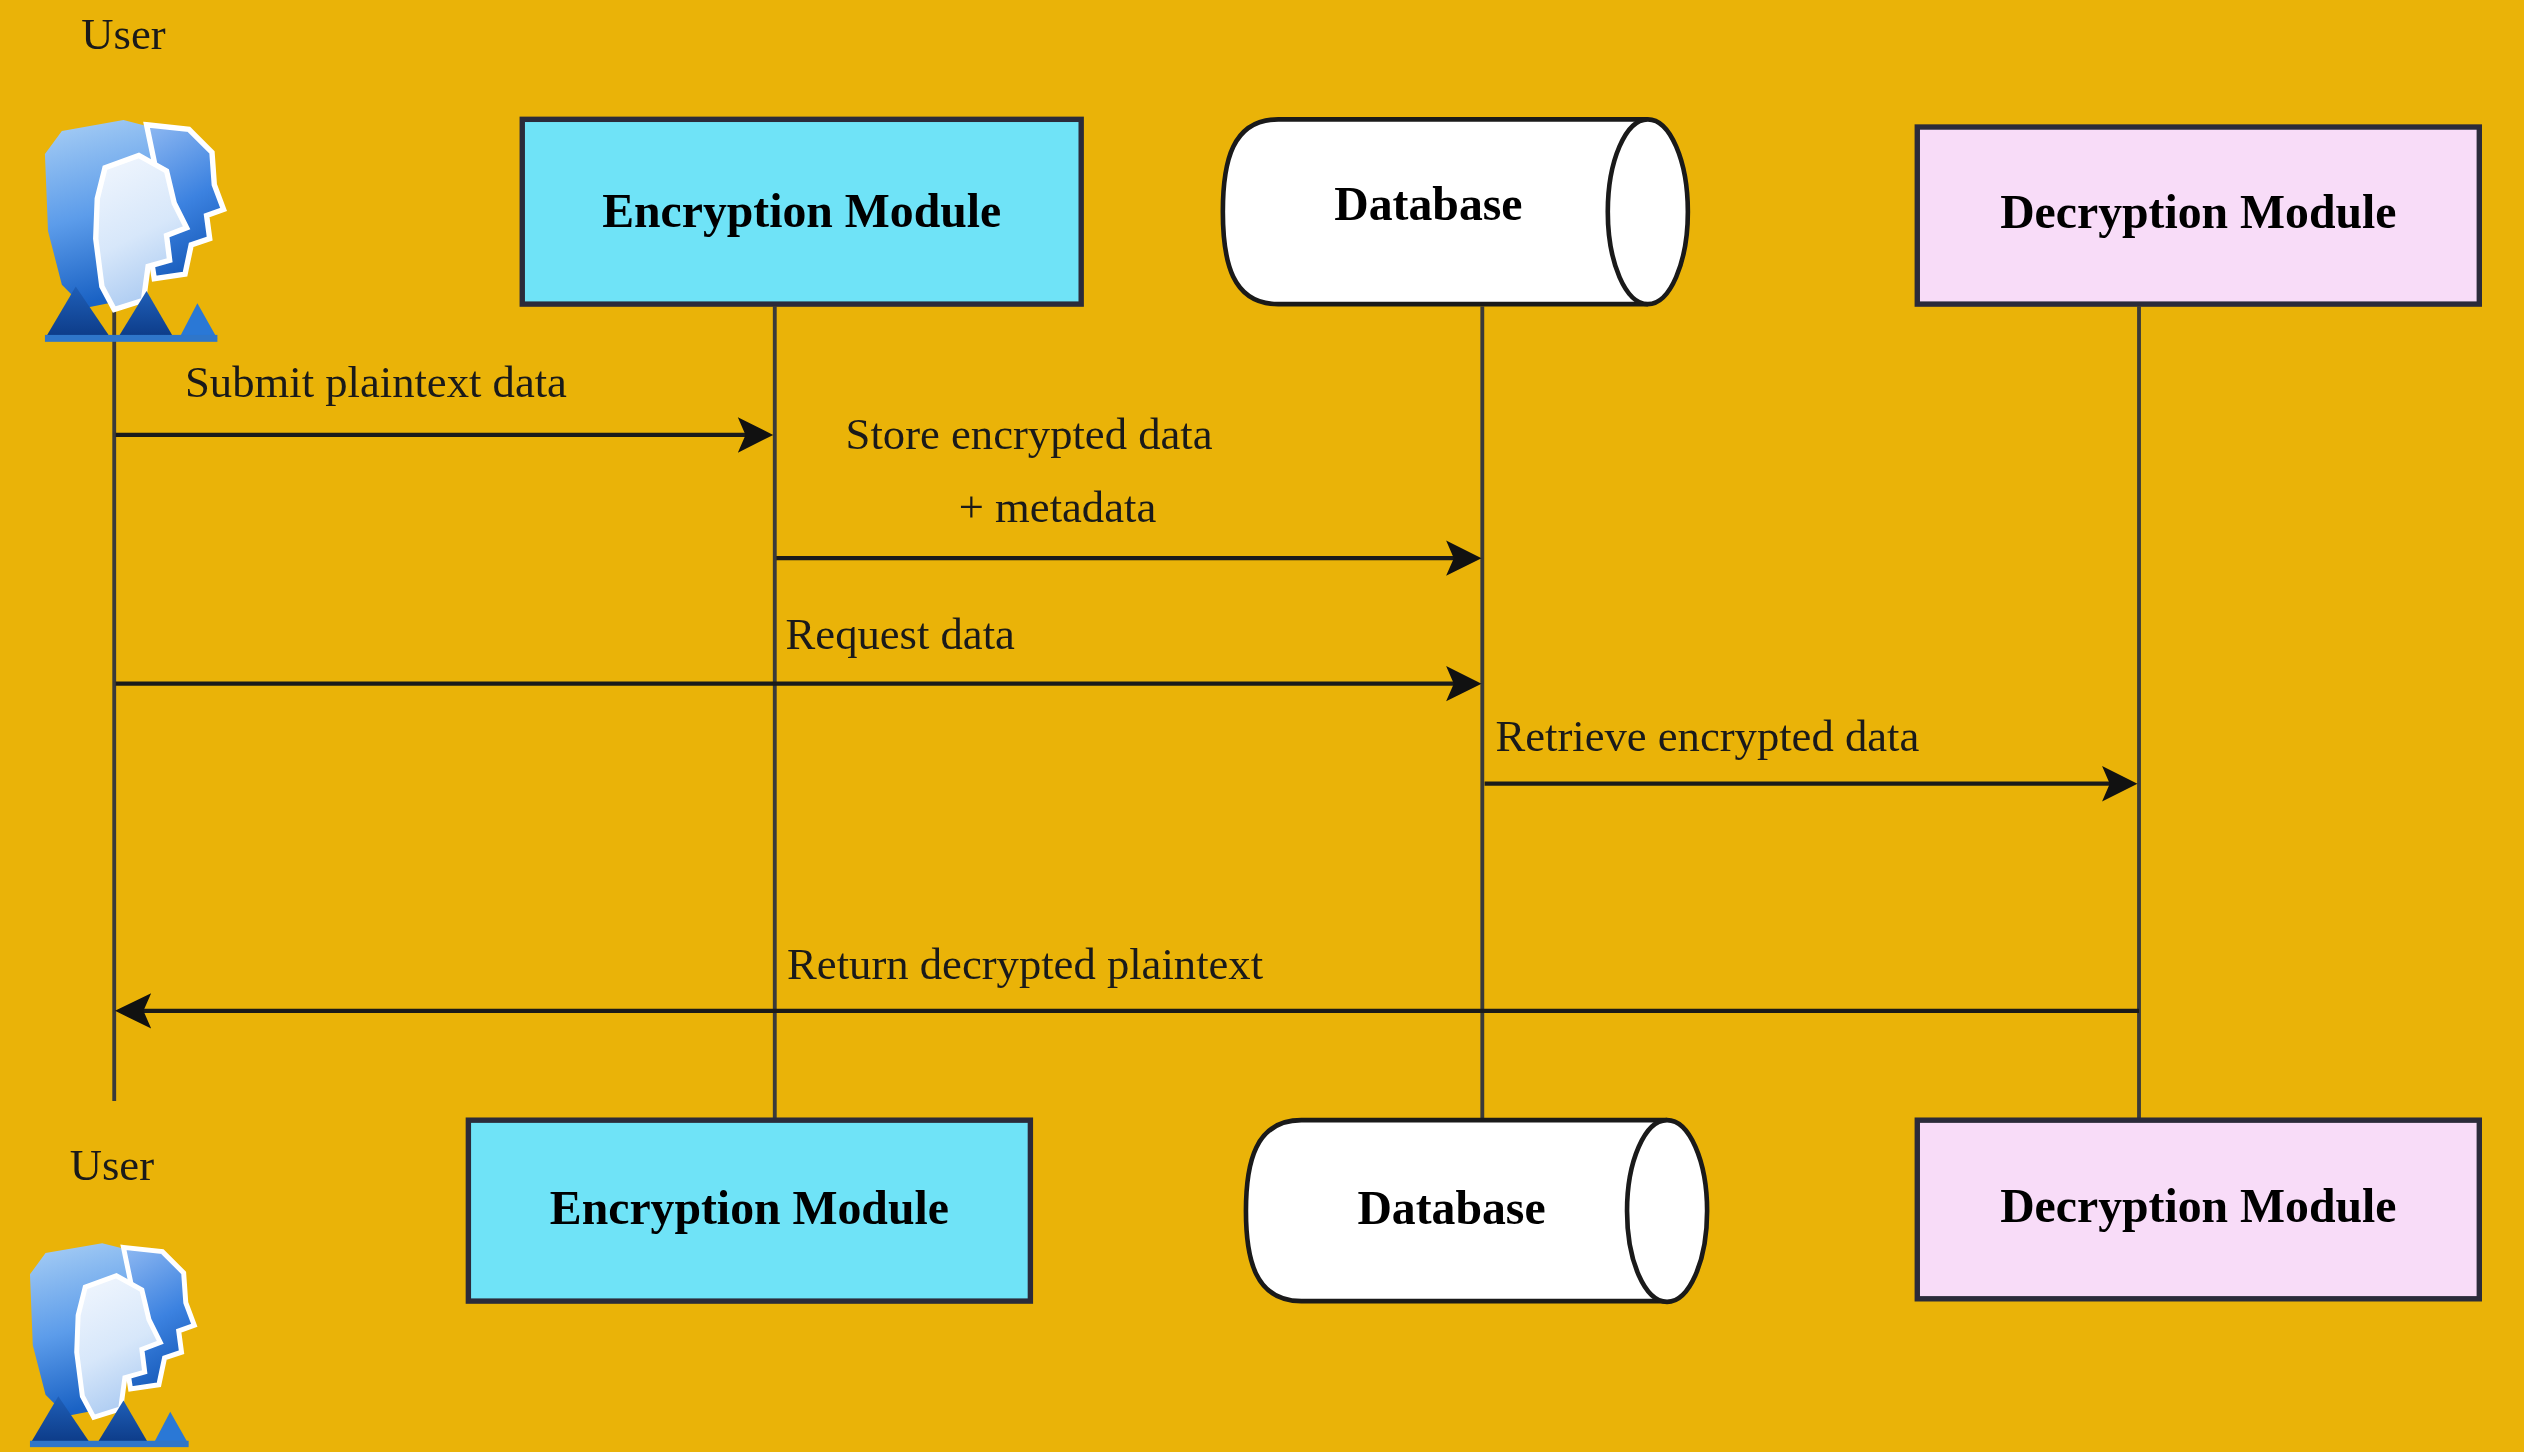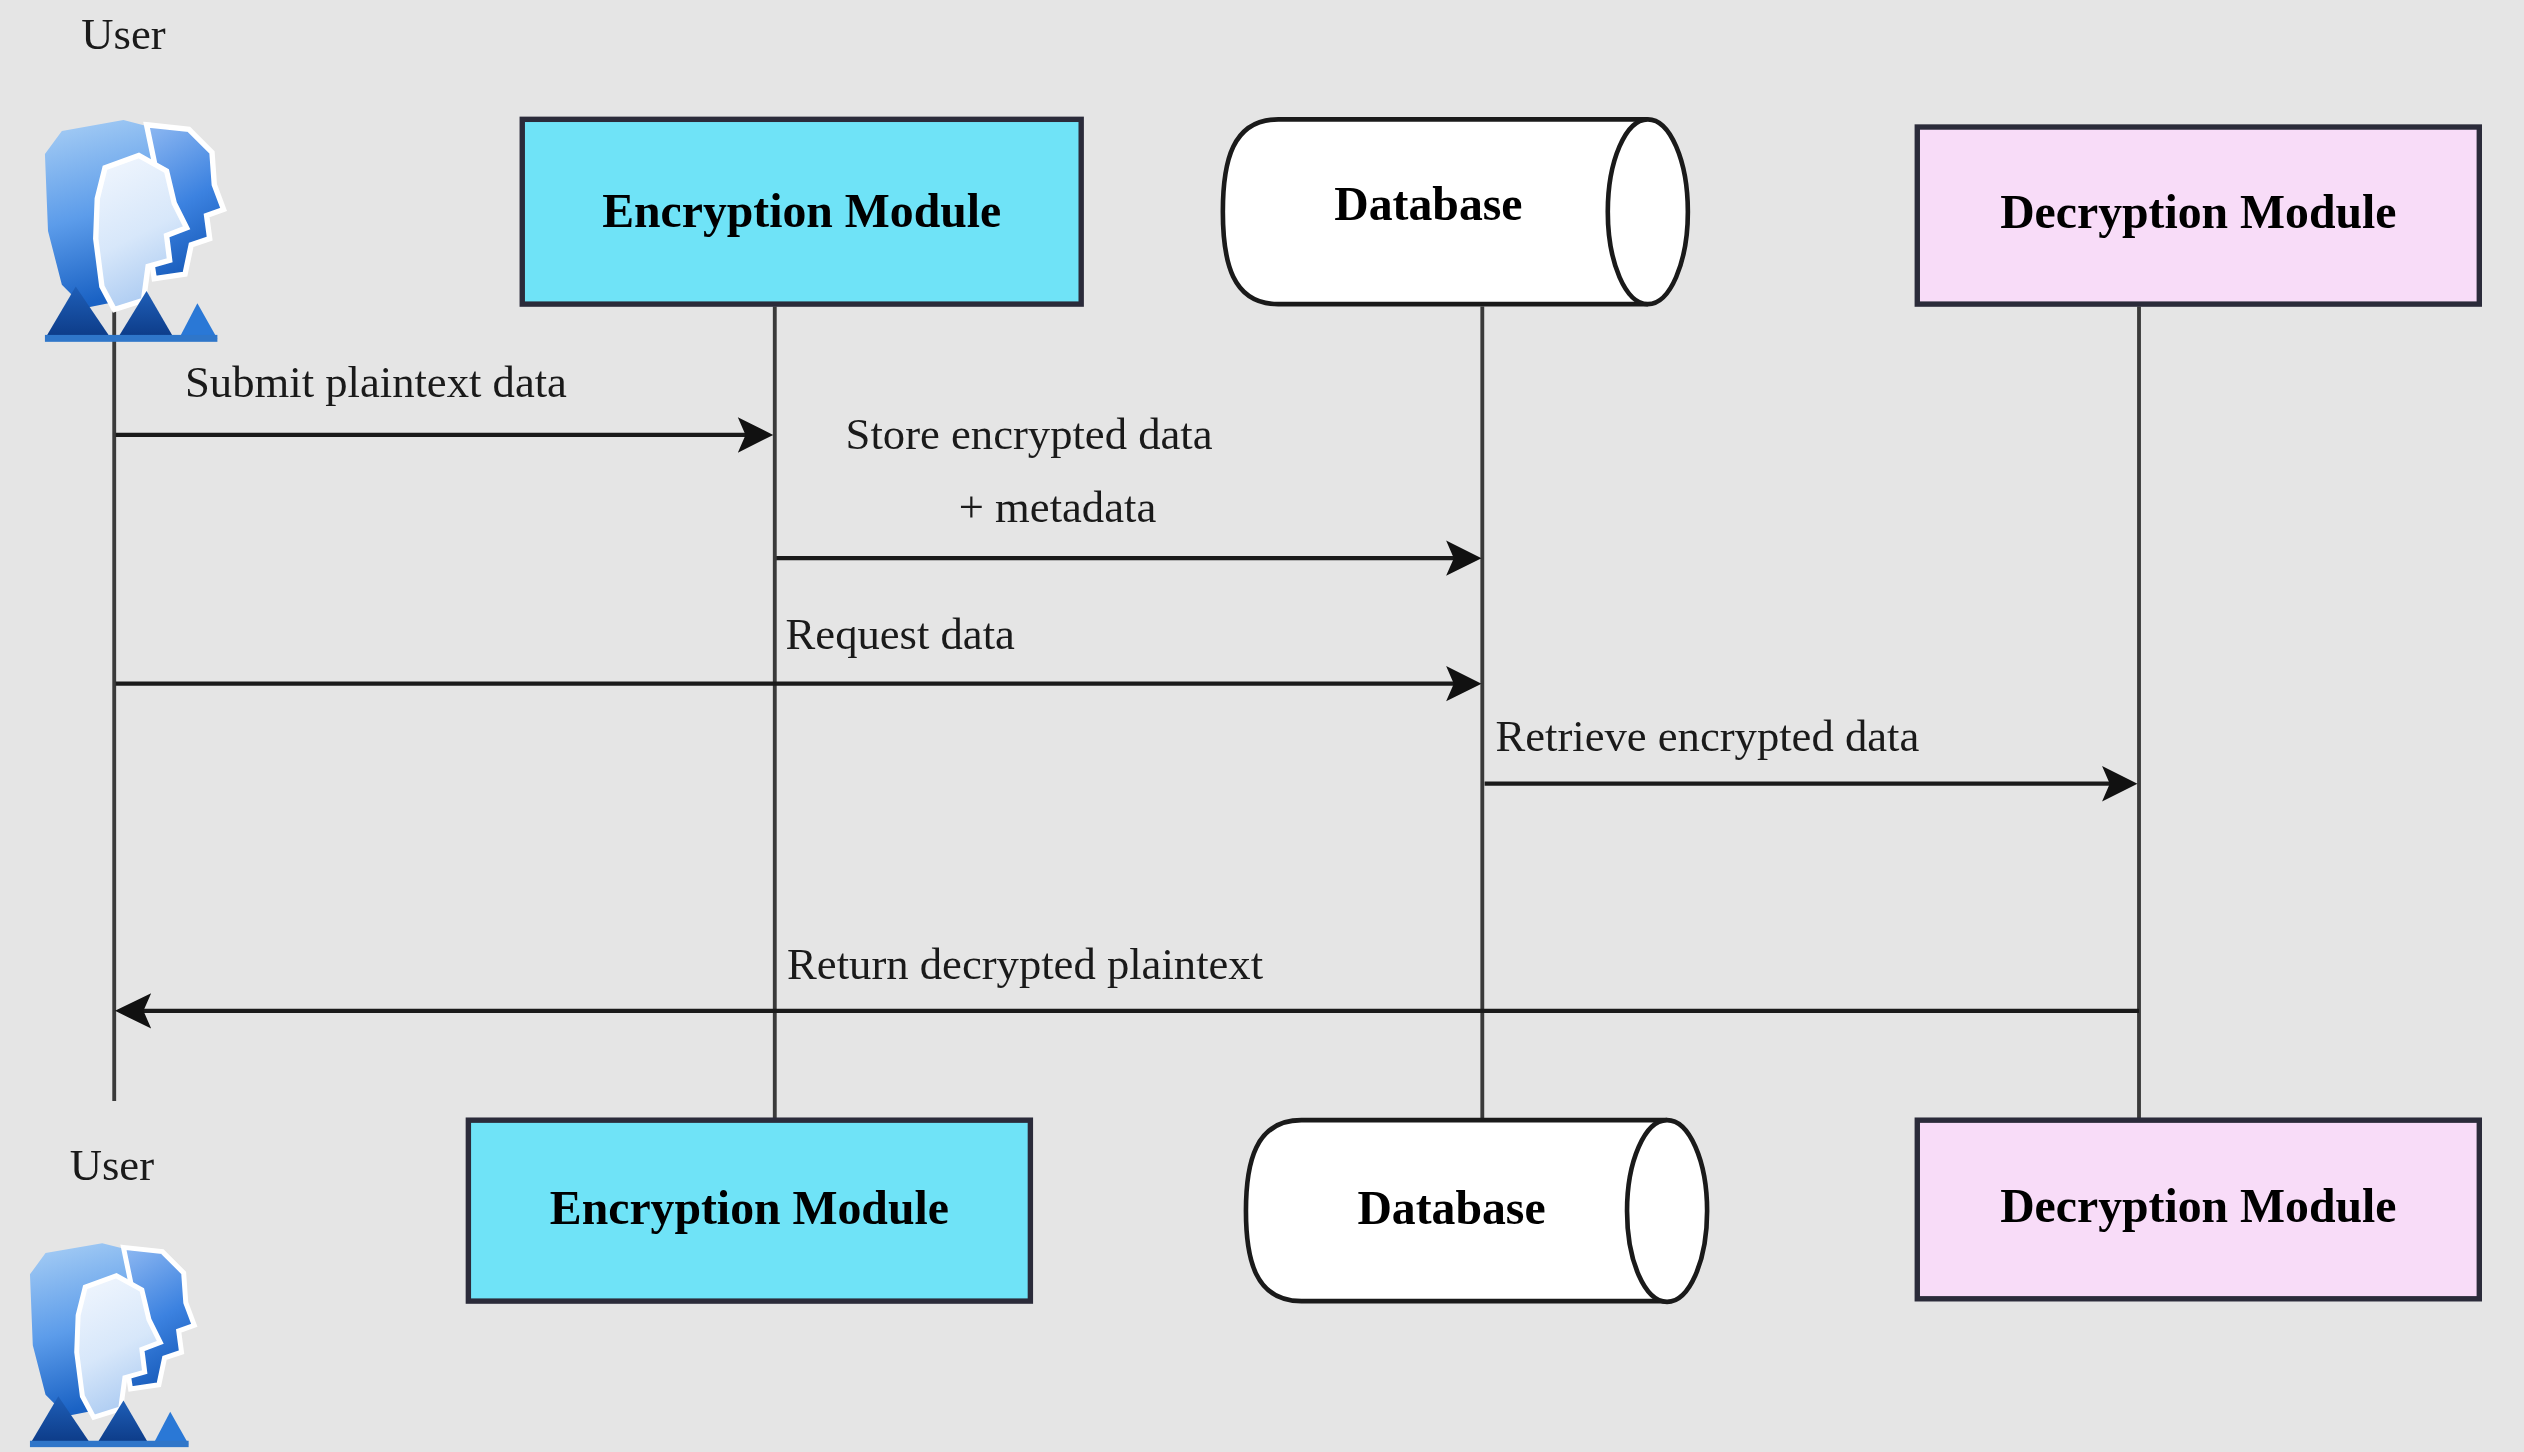--- a/index.html
+++ b/index.html
@@ -7,21 +7,21 @@
     padding: 0;
     background: #ffffff;
   }
   body {
     font-family: "Liberation Serif", "DejaVu Serif", serif;
   }
   #canvas {
     position: relative;
     width: 2525px;
     height: 1452px;
-    background: #e5e5e5;
+    background: #eab308;
     overflow: hidden;
   }
   svg.diagram {
     position: absolute;
     top: 0; left: 0;
     width: 2525px;
     height: 1452px;
   }
   
   .box-rect {

